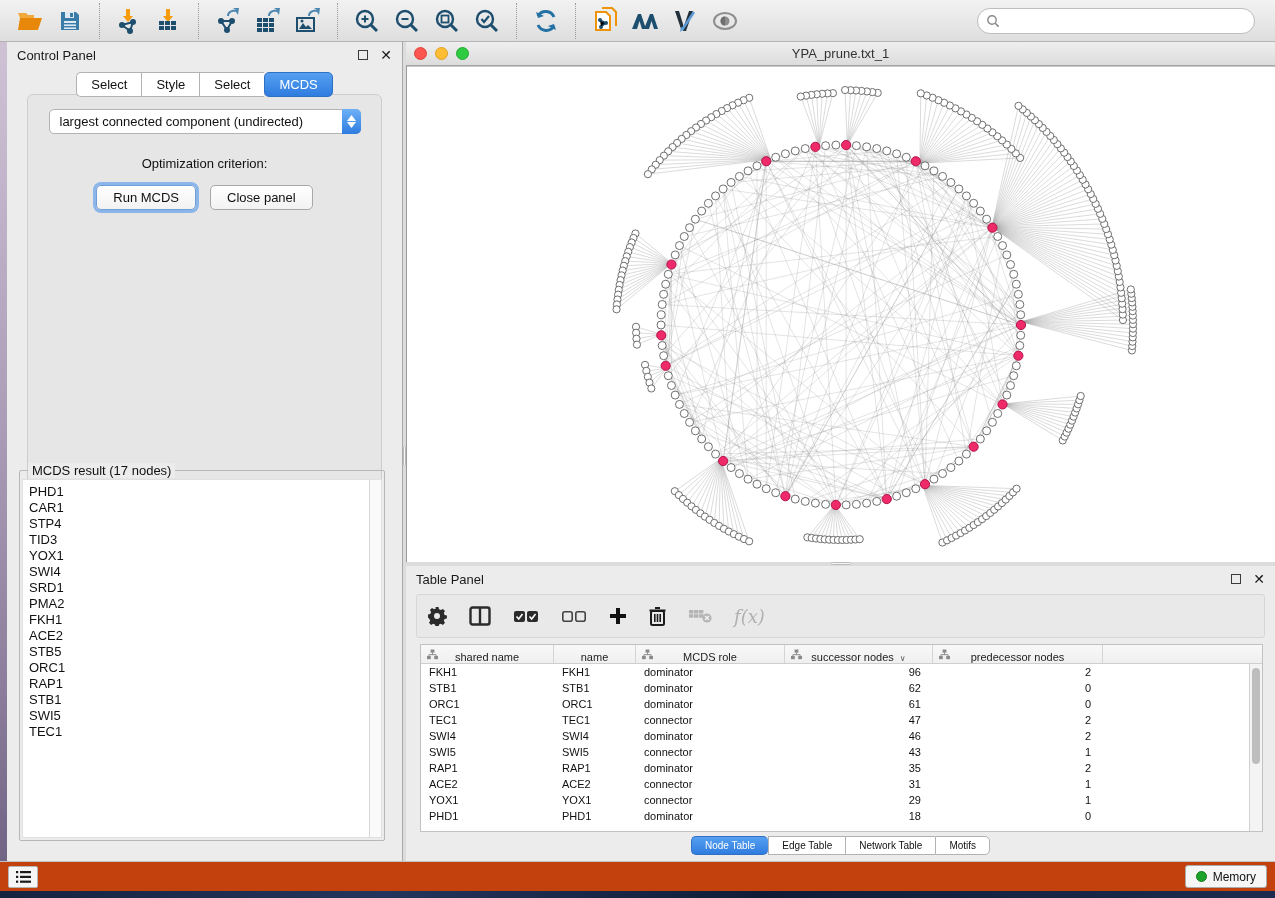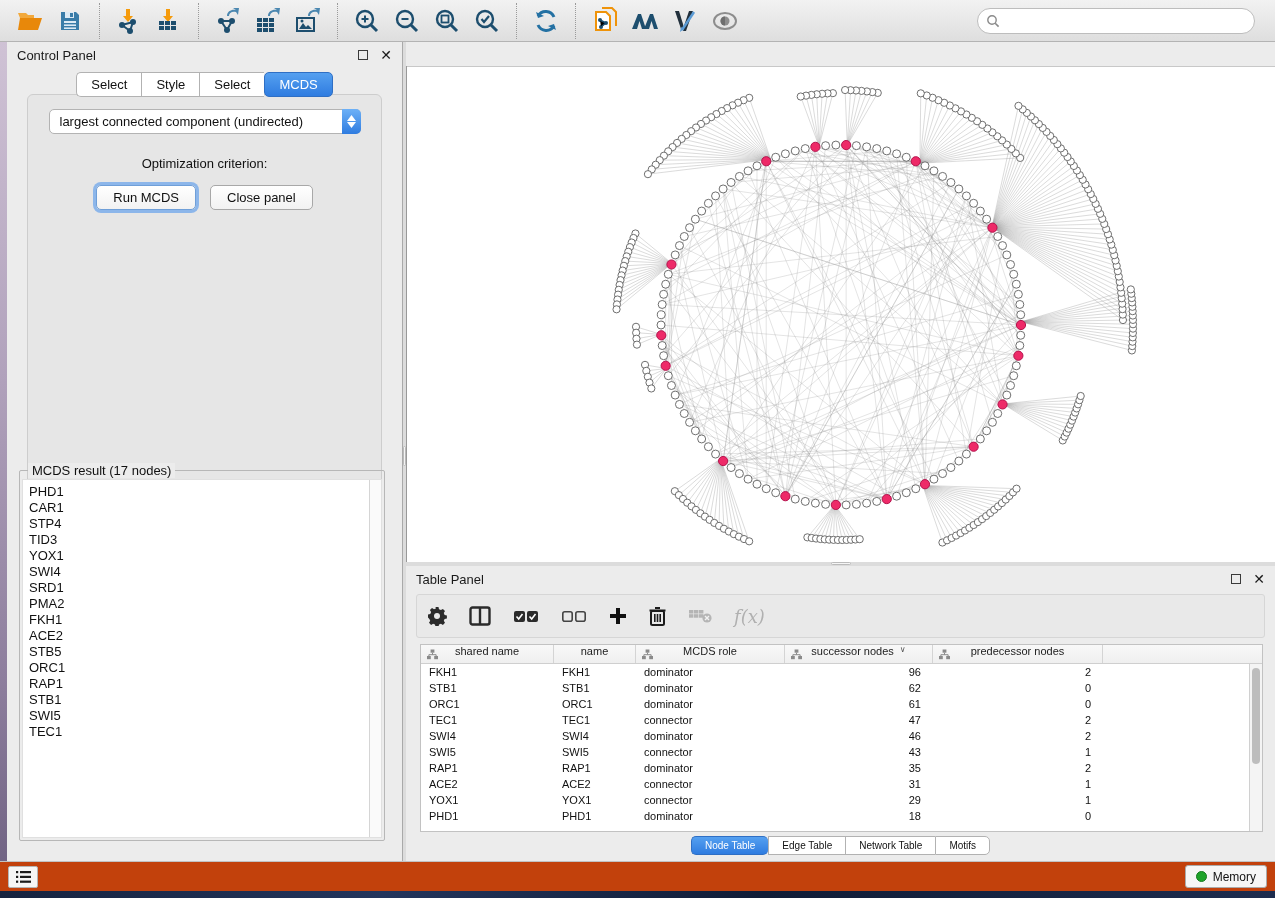--- a/index.html
+++ b/index.html
@@ -84,21 +84,21 @@
   #table-panel { position:absolute; left:406px; top:566px; width:869px; height:295px; background:#ececec;}
   #tp-toolbar { position:absolute; left:10px; top:28px; right:10px; height:44px; background:#e9e9e9;
     border:1px solid #d6d6d6; border-radius:3px; display:flex; align-items:center; padding:0 10px; gap:22px;text-align:right;}
   .tp-icon { display:flex; align-items:center; justify-content:center; cursor:pointer;}
   .tp-icon.disabled { cursor:default; }
   #fx-icon { font-family:"DejaVu Serif","Liberation Serif",serif; font-style:italic; font-size:18px; color:#b0b0b0;}
 
   #node-table { position:absolute; left:14px; top:78px; right:12px; height:188px; background:#fff;
     border:1px solid #c2c2c2; overflow:hidden;}
   #thead { display:flex; height:19px; background:linear-gradient(#f8f8f8,#efefef); border-bottom:1px solid #cfcfcf;}
-  .th { position:relative; display:flex; align-items:flex-start; justify-content:center; font-size:11px; color:#222;
+  .th { position:relative; display:flex; align-items:flex-end; justify-content:center; font-size:11px; color:#222;
     border-right:1px solid #d4d4d4; cursor:pointer;}
   .th .tree-icon { position:absolute; left:6px; top:4px;}
   .th .sort { margin-left:6px; font-size:8px; color:#555;}
   #tbody { position:absolute; left:0; top:19px; right:13px; bottom:0;}
   .tr { display:flex; height:16px; cursor:pointer;}
   .td { font-size:11px; color:#111; line-height:16px; white-space:nowrap; overflow:hidden;}
   .td.num { text-align:right; padding-right:12px;}
   #tscroll { position:absolute; right:0; top:19px; width:13px; bottom:0; background:#f4f4f4; border-left:1px solid #d0d0d0;}
   #tthumb { position:absolute; left:2px; top:4px; width:8px; height:96px; background:#bdbdbd; border-radius:4px; cursor:pointer;}
 
@@ -331,20 +331,26 @@
         <div id="mcds-scroll"></div>
       </div>
     </div>
   </div>
 
   <div id="vsplit">
       <div class="handle"></div>
     </div>
 
   <div id="network-window">
+    <div id="net-titlebar">
+      <span class="tlight" style="background:#fd5650;border:1px solid #e0443e;"></span>
+      <span class="tlight" style="background:#fdbe34;border:1px solid #deA023;"></span>
+      <span class="tlight" style="background:#2ecb41;border:1px solid #24a833;"></span>
+      <span id="net-title">YPA_prune.txt_1</span>
+    </div>
     <div id="net-canvas"><svg width="867" height="494">
           <g>
             <line x1="254.2935612932956" y1="269.27598595529827" x2="256.63630954741524" y2="228.30600532612777" stroke="#8a8a8a" stroke-width="0.7" stroke-opacity="0.33"></line>
             <line x1="439.14008914286535" y1="79.07340529092593" x2="256.63630954741524" y2="289.69399467387217" stroke="#8a8a8a" stroke-width="0.7" stroke-opacity="0.33"></line>
             <line x1="590.7342938815599" y1="170.48807356379132" x2="499.3053869631154" y2="91.26447474193856" stroke="#8a8a8a" stroke-width="0.7" stroke-opacity="0.33"></line>
             <line x1="398.2537160037659" y1="82.58513900336919" x2="368.6946130368847" y2="91.26447474193856" stroke="#8a8a8a" stroke-width="0.7" stroke-opacity="0.33"></line>
             <line x1="595.5317171644444" y1="338.4197982237799" x2="489.62305898749054" y2="87.80982706687237" stroke="#8a8a8a" stroke-width="0.7" stroke-opacity="0.33"></line>
             <line x1="264.4680145448856" y1="198.51110922122254" x2="439.14008914286535" y2="79.07340529092593" stroke="#8a8a8a" stroke-width="0.7" stroke-opacity="0.33"></line>
             <line x1="378.37694101250946" y1="430.19017293312766" x2="255.17328763726093" y2="279.5184537802972" stroke="#8a8a8a" stroke-width="0.7" stroke-opacity="0.33"></line>
             <line x1="479.7593001548277" y1="433.0864338463523" x2="609.3221450496201" y2="218.2305818633624" stroke="#8a8a8a" stroke-width="0.7" stroke-opacity="0.33"></line>

